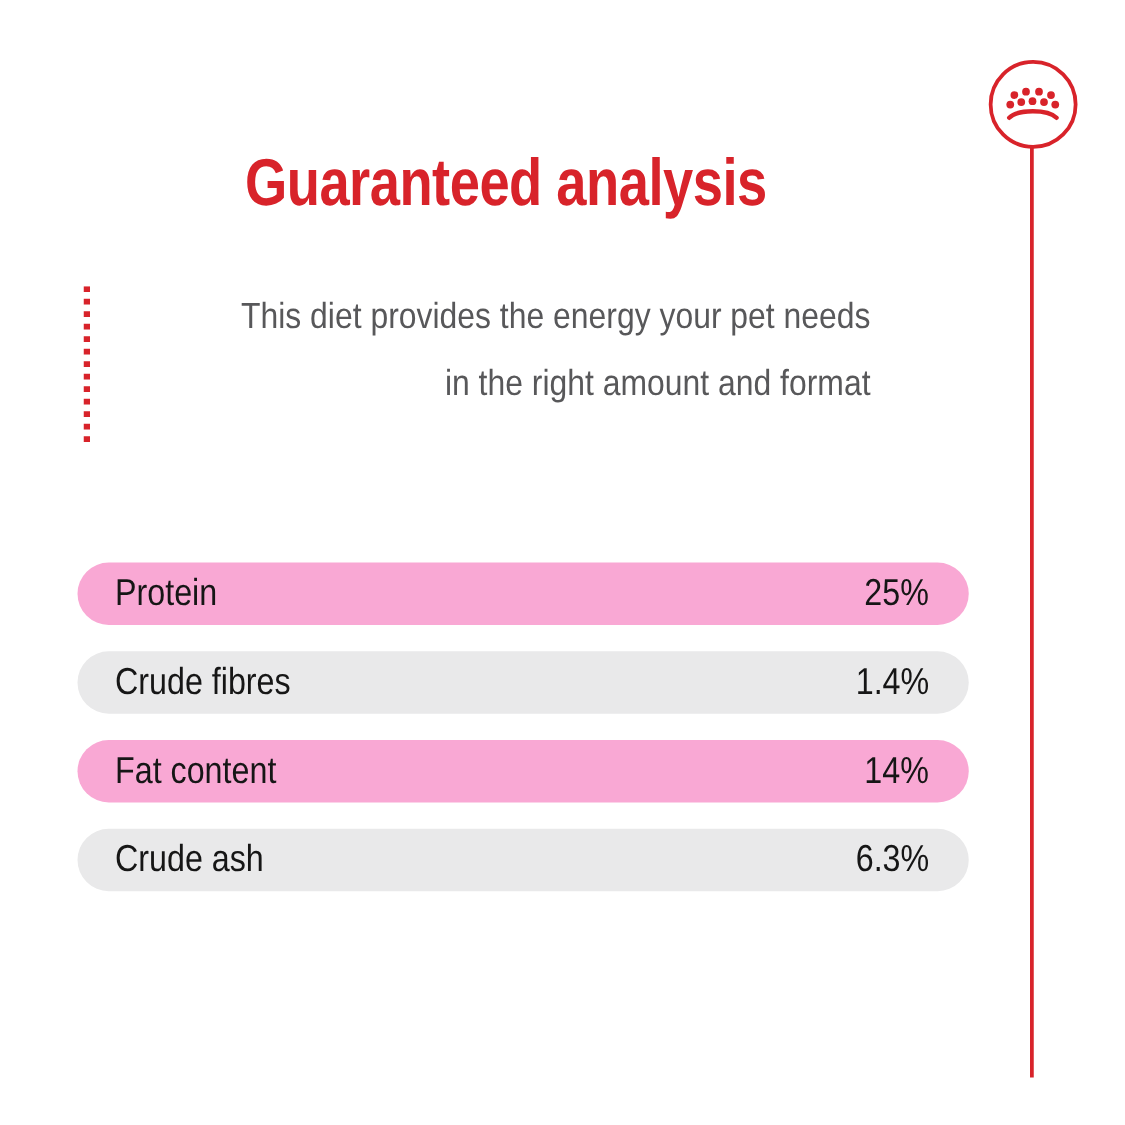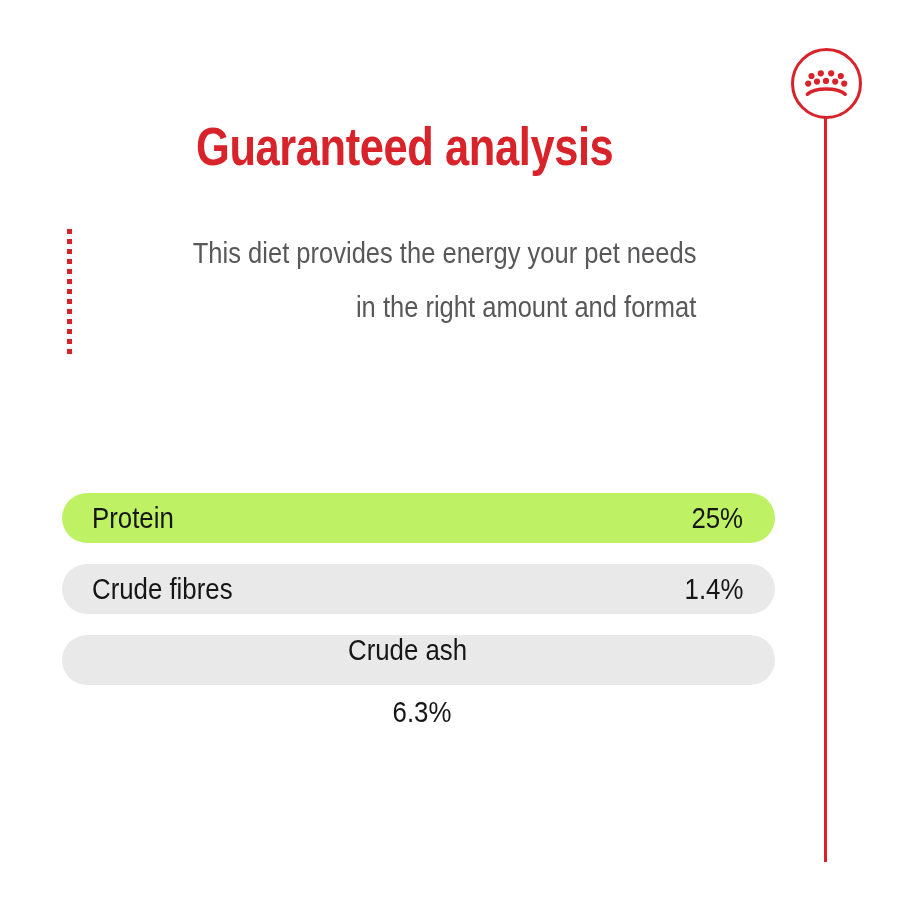--- a/index.html
+++ b/index.html
@@ -115,23 +115,23 @@
     position: relative;
     height: 50px;
     border-radius: 25px;
     margin-bottom: 21px;
     display: flex;
     align-items: center;
     justify-content: space-between;
     box-sizing: border-box;
     padding: 0 32px 0 30px;
   }
-  .analysis-row.shade-dark  { background: #bef264; margin-top: 43px; }
+  .analysis-row.shade-dark  { background: #f9a8d4; }
   .analysis-row.shade-light { background: #e9e9ea; gap: 32px; }
-  .analysis-row:last-child { margin-bottom: 16px; flex-direction: column; }
+  .analysis-row:last-child { margin-bottom: 16px; }
   .row-label,
   .row-value {
     font-size: 30px;
     line-height: 30px;
     color: #161616;
     font-weight: 400;
     white-space: nowrap;
     transform: scaleX(0.86);
   }
   .row-label { transform-origin: left center; }
@@ -175,20 +175,24 @@
     <div class="analysis-row shade-dark">
       <span class="row-label">Protein</span>
       <span class="row-value">25%</span>
     </div>
 
     <div class="analysis-row shade-light">
       <span class="row-label">Crude fibres</span>
       <span class="row-value">1.4%</span>
     </div>
 
+    <div class="analysis-row shade-dark">
+      <span class="row-label">Fat content</span>
+      <span class="row-value">14%</span>
+    </div>
 
     <div class="analysis-row shade-light">
       <span class="row-label">Crude ash</span>
       <span class="row-value">6.3%</span>
     </div>
 
   </div>
 </div>
 
 </body></html>

